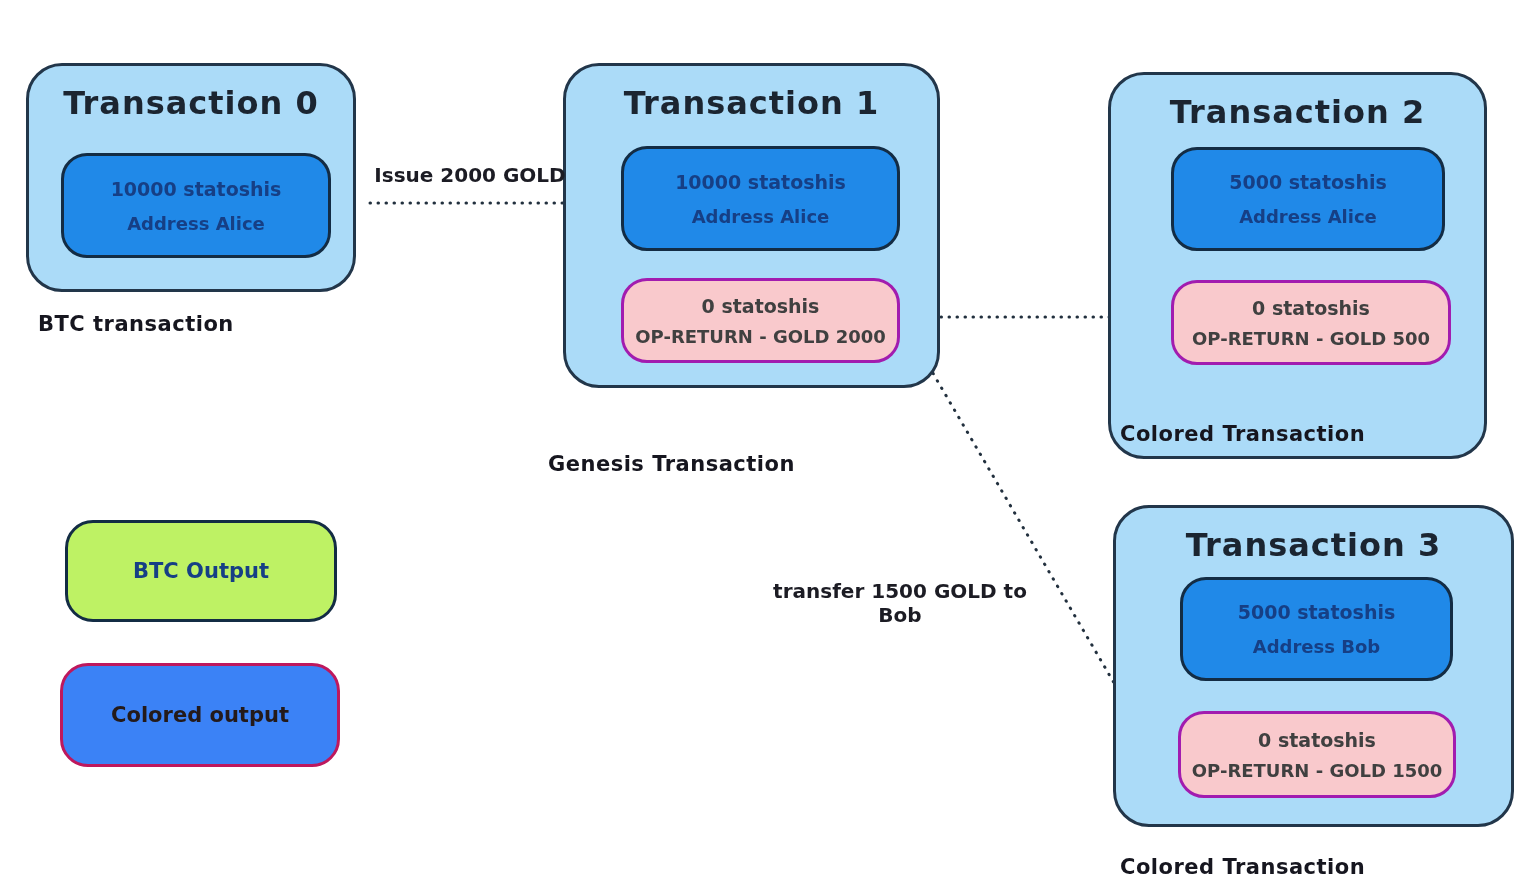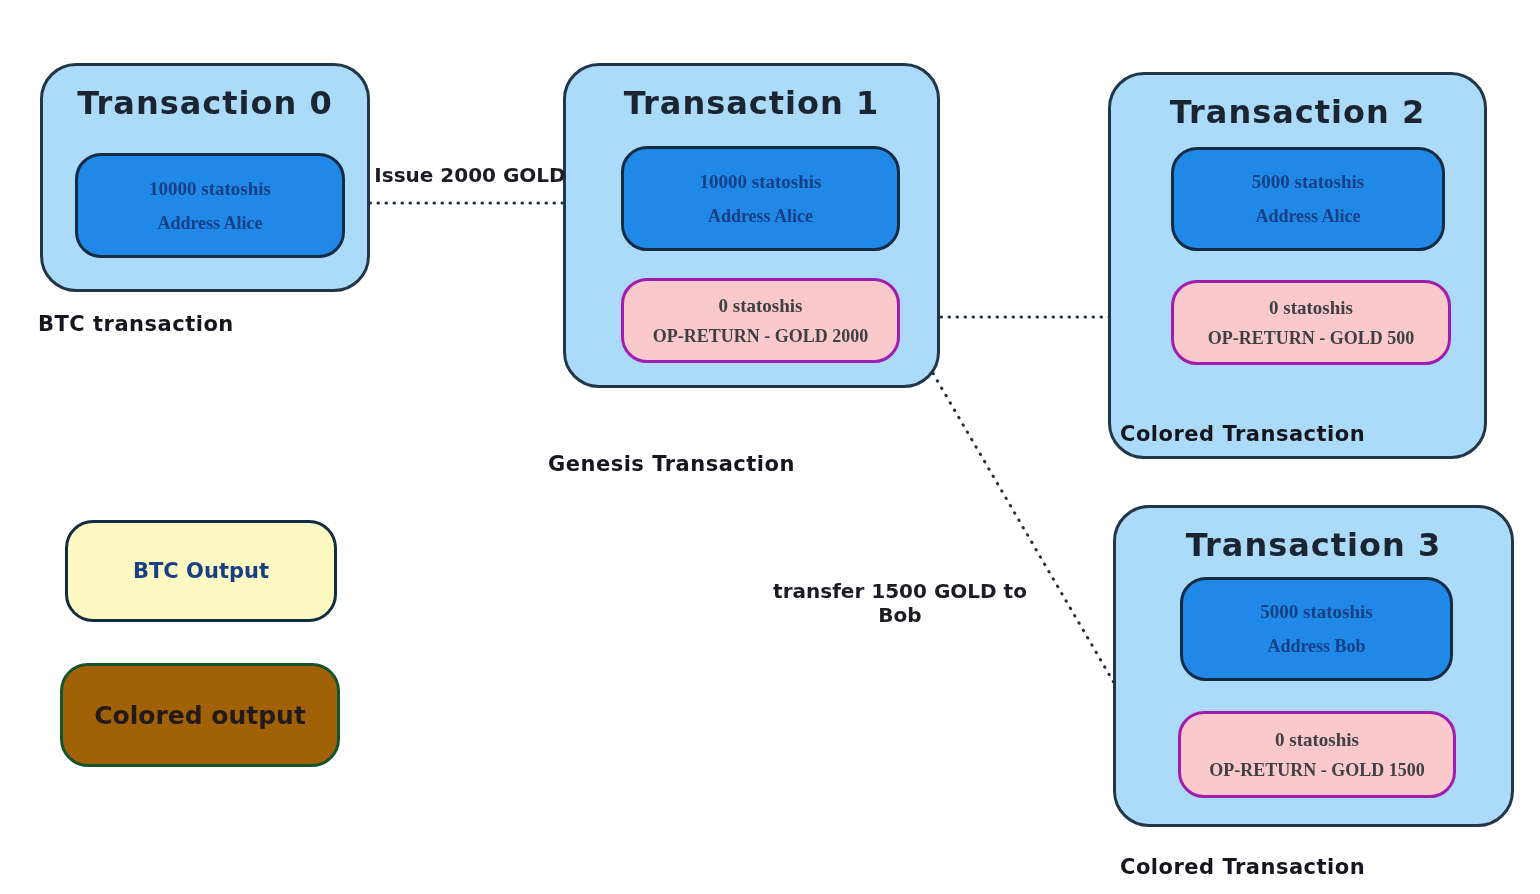--- a/index.html
+++ b/index.html
@@ -14,21 +14,20 @@
     border-radius:36px; box-sizing:border-box;
   }
   .card-title {
     text-align:center; margin-top:18px; font-size:32px; font-weight:600;
     color:#1b2531; letter-spacing:1px;
   }
   .out {
     position:absolute; display:flex; flex-direction:column; align-items:center;
     justify-content:center; gap:13px; border-radius:26px; box-sizing:border-box;
     text-align:center;
-    font-family:Liberation Serif, serif;
   }
   .out.btc {
     background:#2089e8; border:3px solid #132c44; color:#163f85;
   }
   .out.colored {
     background:#f9c9cc; border:3px solid #a21caf; color:#404040;
   }
   .out .l1 { font-size:19px; font-weight:600; }
   .out .l2 { font-size:18px; font-weight:600; }
 
@@ -38,26 +37,26 @@
   }
   .arrow-label {
     position:absolute; text-align:center; font-size:20px; font-weight:600;
     color:#1c1c24;
   }
   .legend-box {
     position:absolute; display:flex; align-items:center; justify-content:center;
     border-radius:28px; box-sizing:border-box; text-align:center;
   }
   .legend-box.btc {
-    background:#fef9c3; border:3px solid #132c44; color:#163f85;
+    background:#bef264; border:3px solid #132c44; color:#163f85;
     font-size:21px; font-weight:600;
   }
   .legend-box.colored {
-    background:#a16207; border:3px solid #14532d; color:#241a1a;
-    font-size:25px; font-weight:600;
+    background:#3b82f6; border:3px solid #be185d; color:#241a1a;
+    font-size:21px; font-weight:600;
   }
 </style>
 </head>
 <body>
 
 <div class="canvas">
 
   <svg class="arrows-svg" viewBox="0 0 1540 894" xmlns="http://www.w3.org/2000/svg">
     <g stroke="#22303e" stroke-width="3" fill="none" stroke-linecap="round">
 
@@ -74,21 +73,21 @@
       </g>
 
       <g>
         <path d="M903,322 L1148,741" stroke-dasharray="0.5 8"></path>
         <path d="M1141,746 L1157,756" stroke-dasharray="0.5 5.5"></path>
         <path d="M1153,738 L1157,756" stroke-dasharray="0.5 5.5"></path>
       </g>
     </g>
   </svg>
 
-  <div class="card" style="left:40px; top:63px; width:330px; height:229px;">
+  <div class="card" style="left:26px; top:63px; width:330px; height:229px;">
     <div class="card-title">Transaction 0</div>
     <div class="out btc" style="left:32px; top:87px; width:270px; height:105px;">
       <div class="l1">10000 statoshis</div>
       <div class="l2">Address Alice</div>
     </div>
   </div>
   <div class="caption" style="left:38px; top:312px; width:330px;">BTC transaction</div>
 
   <div class="card" style="left:563px; top:63px; width:377px; height:325px;">
     <div class="card-title">Transaction 1</div>

